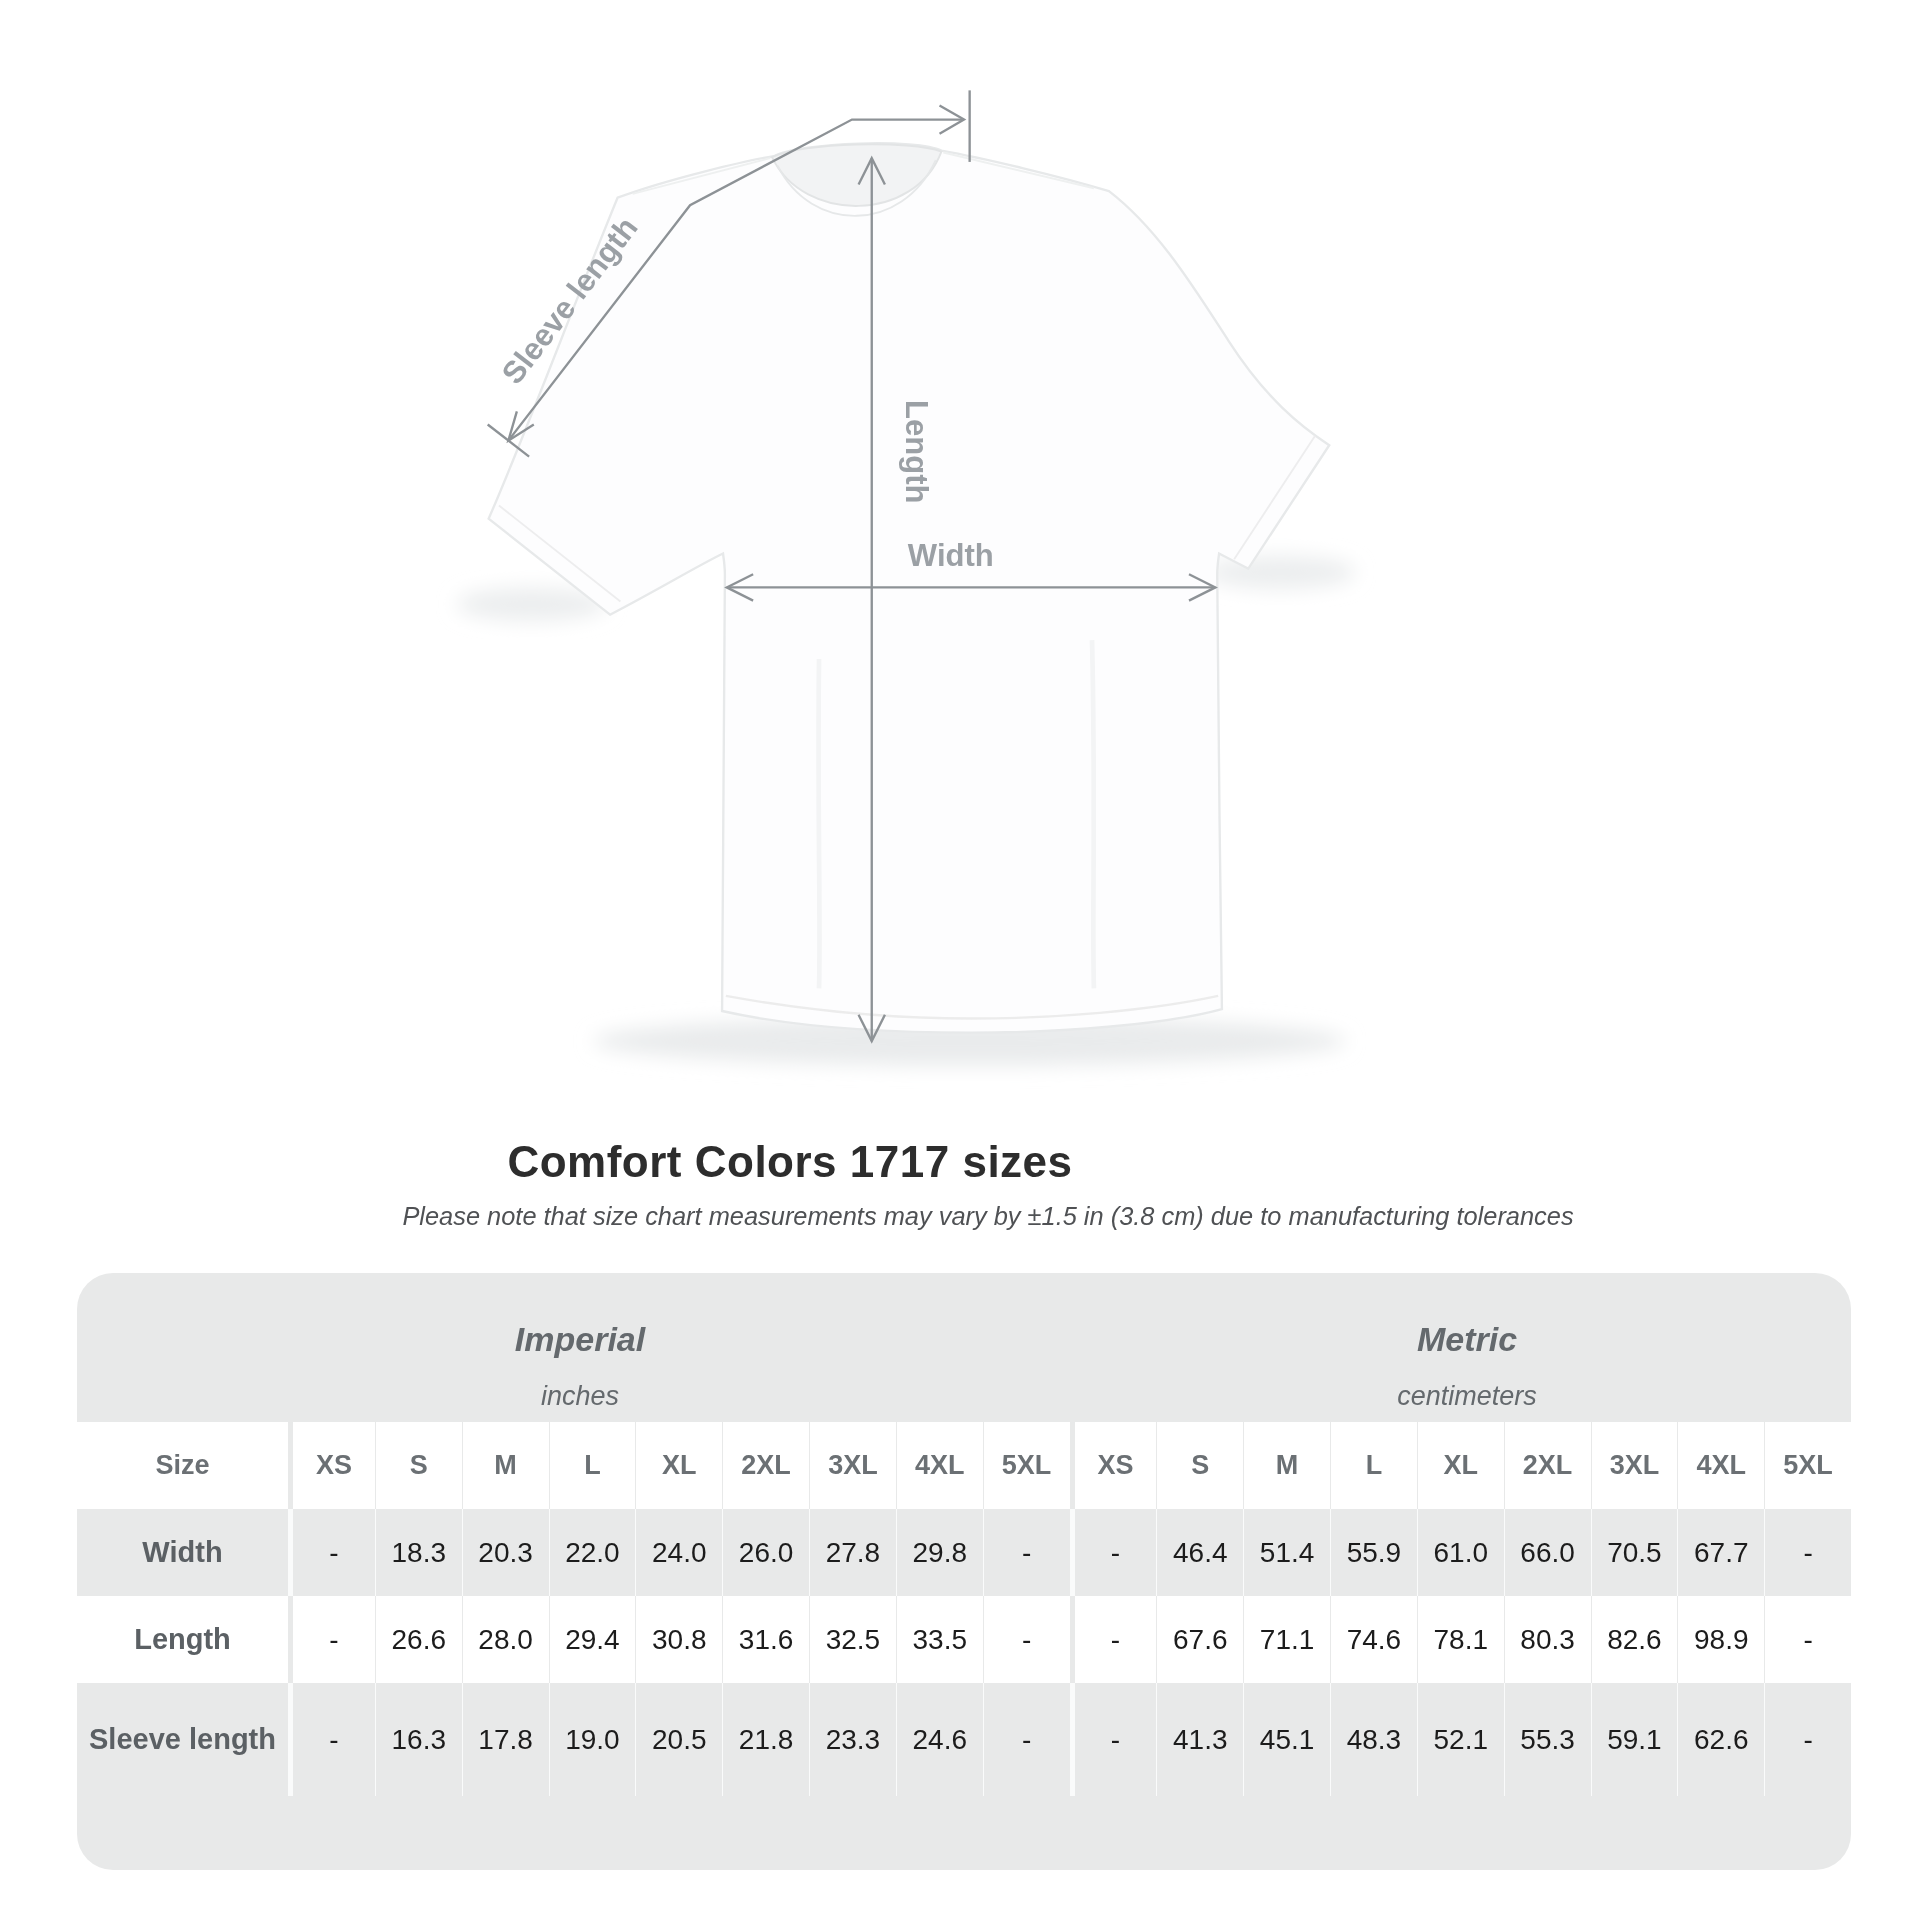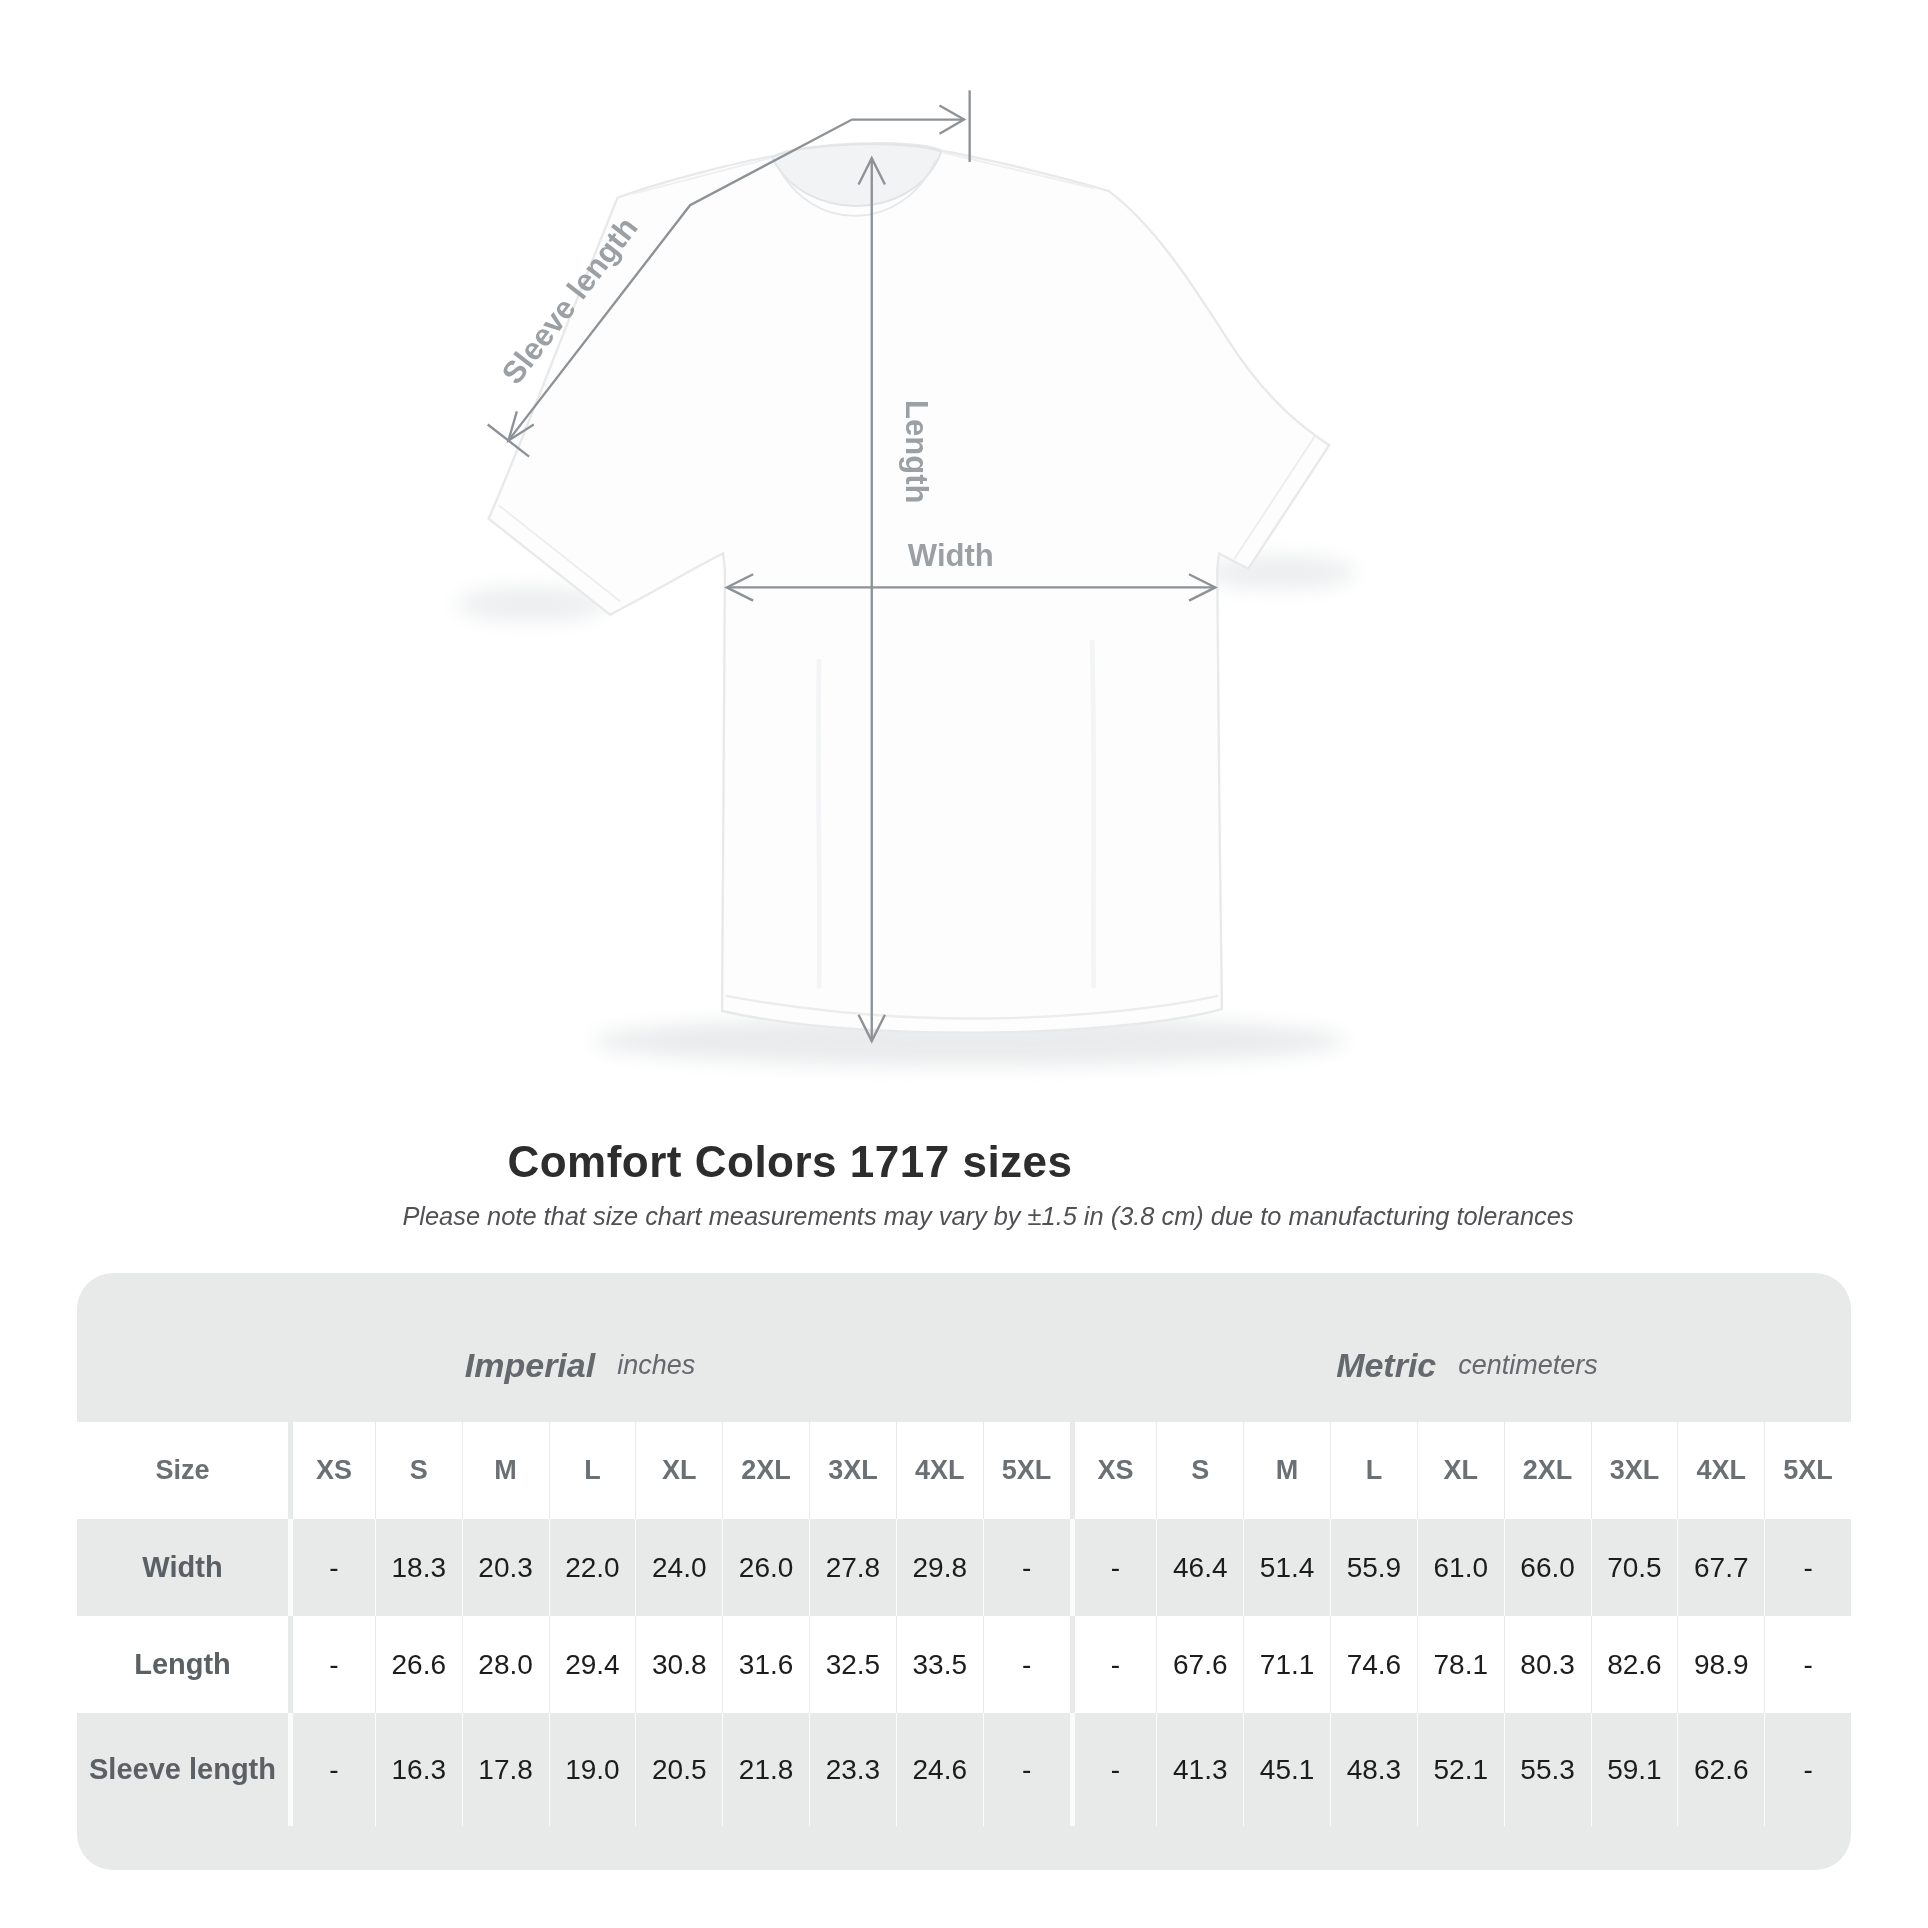--- a/index.html
+++ b/index.html
@@ -12,25 +12,25 @@
   .title{position:absolute;left:0;top:1137px;width:1580px;text-align:center;
          font-size:44px;font-weight:bold;color:#2d2d2d;letter-spacing:0.5px;}
   .subtitle{position:absolute;left:0;top:1202px;width:1928px;text-align:center;
          font-size:25.4px;font-style:italic;color:#4f5154;margin-left:24px;}
 
   
   .size-table{position:absolute;left:77px;top:1273px;width:1774px;height:597px;
               background:#e8e9e9;border-radius:36px;overflow:hidden;}
 
   .units-row{display:grid;grid-template-columns:1006px 768px;height:149px;}
-  .unit-cell{display:flex;flex-direction:row;align-items:center;justify-content:center;gap:22px;margin-top:36px;}
+  .unit-cell{display:flex;flex-direction:column;align-items:center;justify-content:center;gap:22px;margin-top:36px;}
   .unit-title{font-size:34px;font-weight:bold;font-style:italic;color:#64696d;}
   .unit-sub{font-size:27px;font-style:italic;color:#64696d;}
 
-  .t-row{display:grid;grid-template-columns:211px repeat(18,1fr);height:97px;}
+  .t-row{display:grid;grid-template-columns:211px repeat(18,1fr);height:87px;}
   .t-row.header{background:#ffffff;}
   .t-row.striped{background:transparent;}
   .t-row.white{background:#ffffff;}
   .t-row.last{height:113px;}
 
   .cell{display:flex;align-items:center;justify-content:center;
         font-size:28px;color:#1c1c1c;}
   .t-row.header .cell{font-weight:bold;color:#6b7074;font-size:27px;}
   .cell.rowlabel{font-weight:bold;color:#5b6064;font-size:29px;}
 

